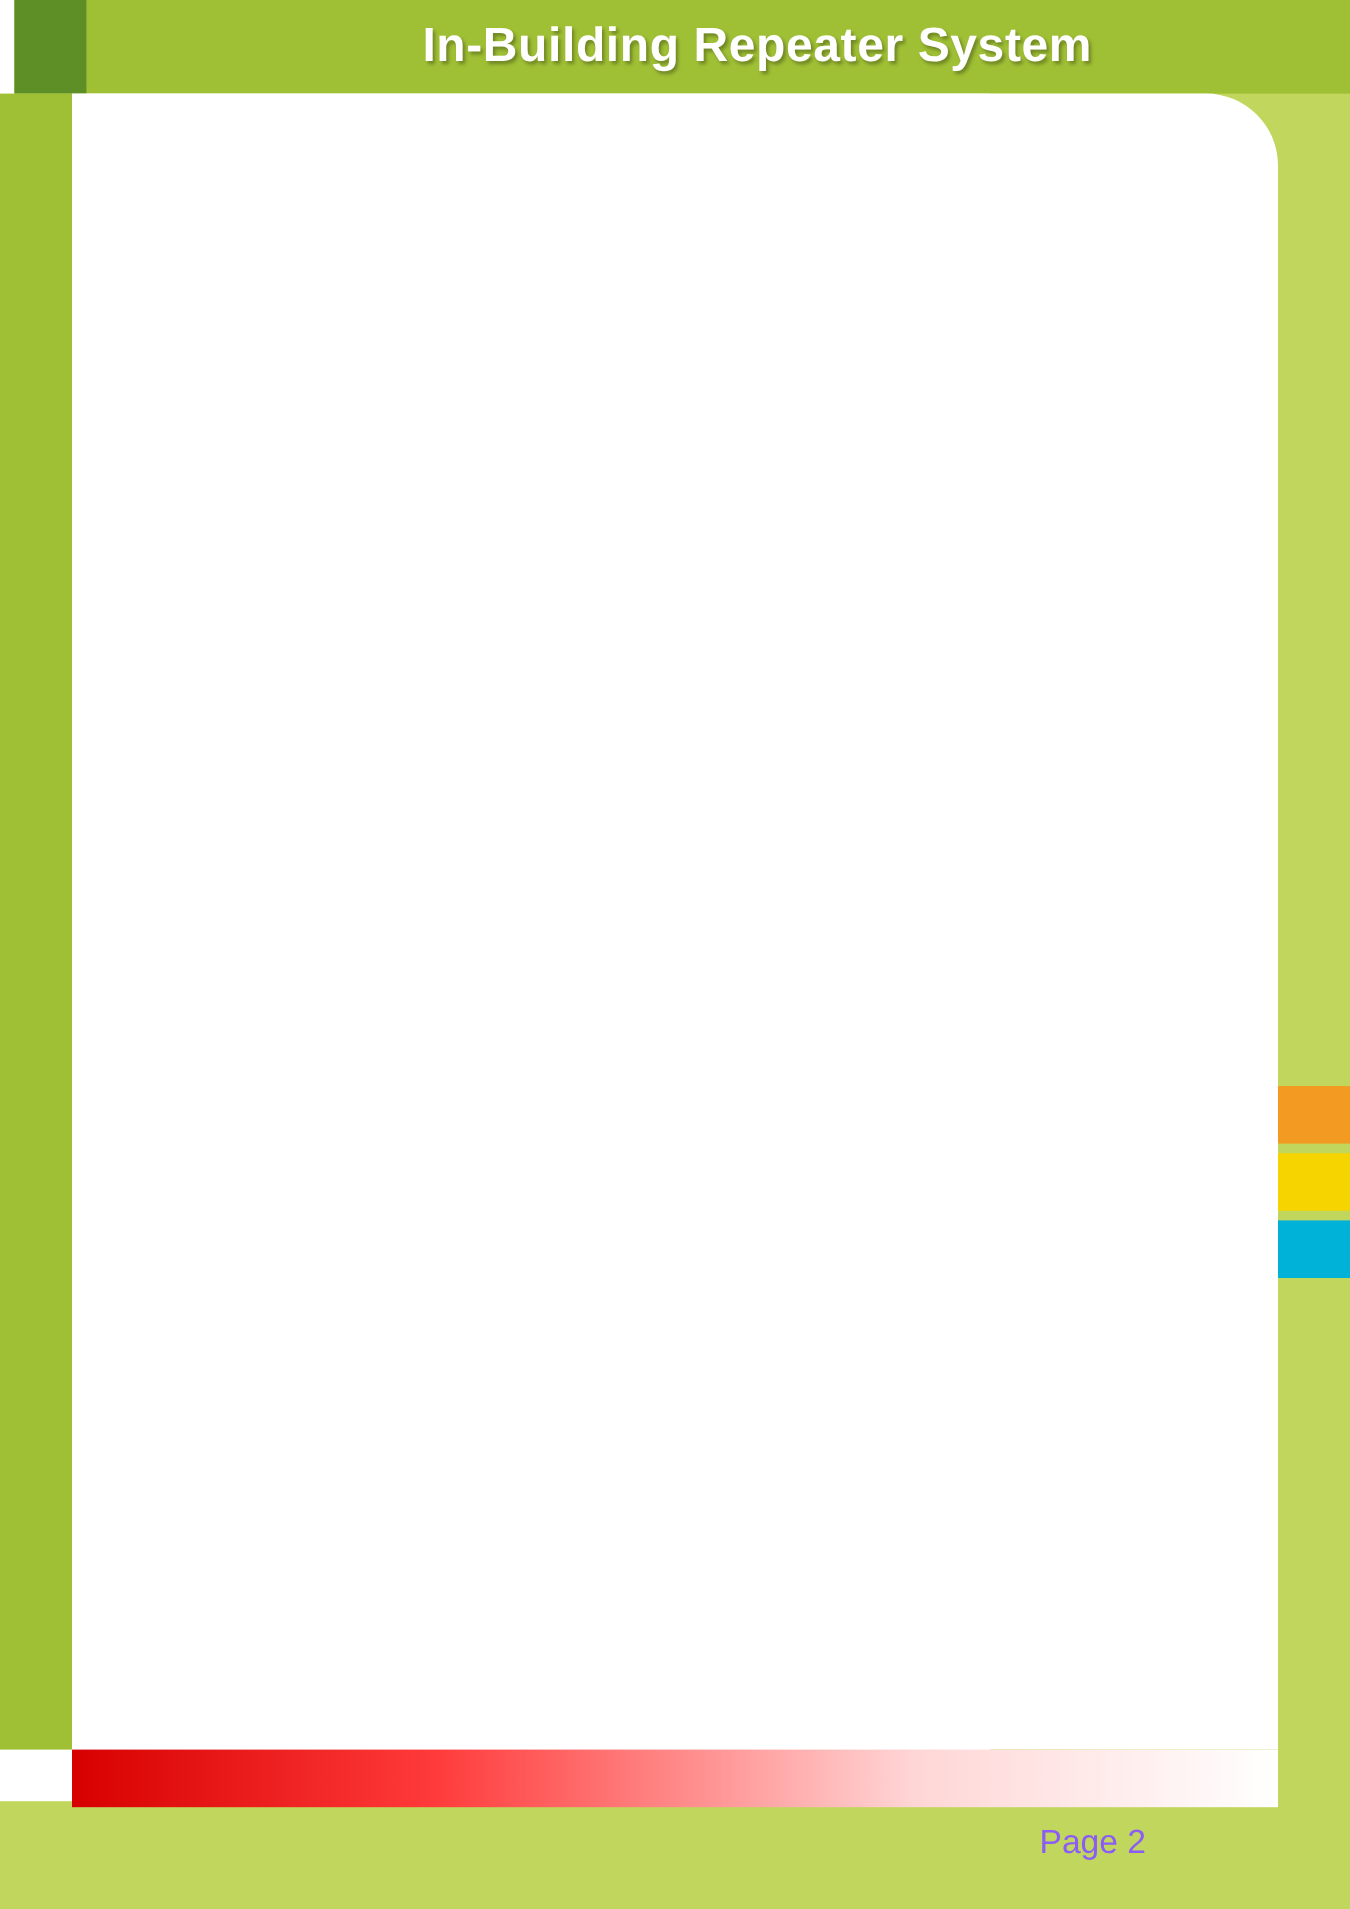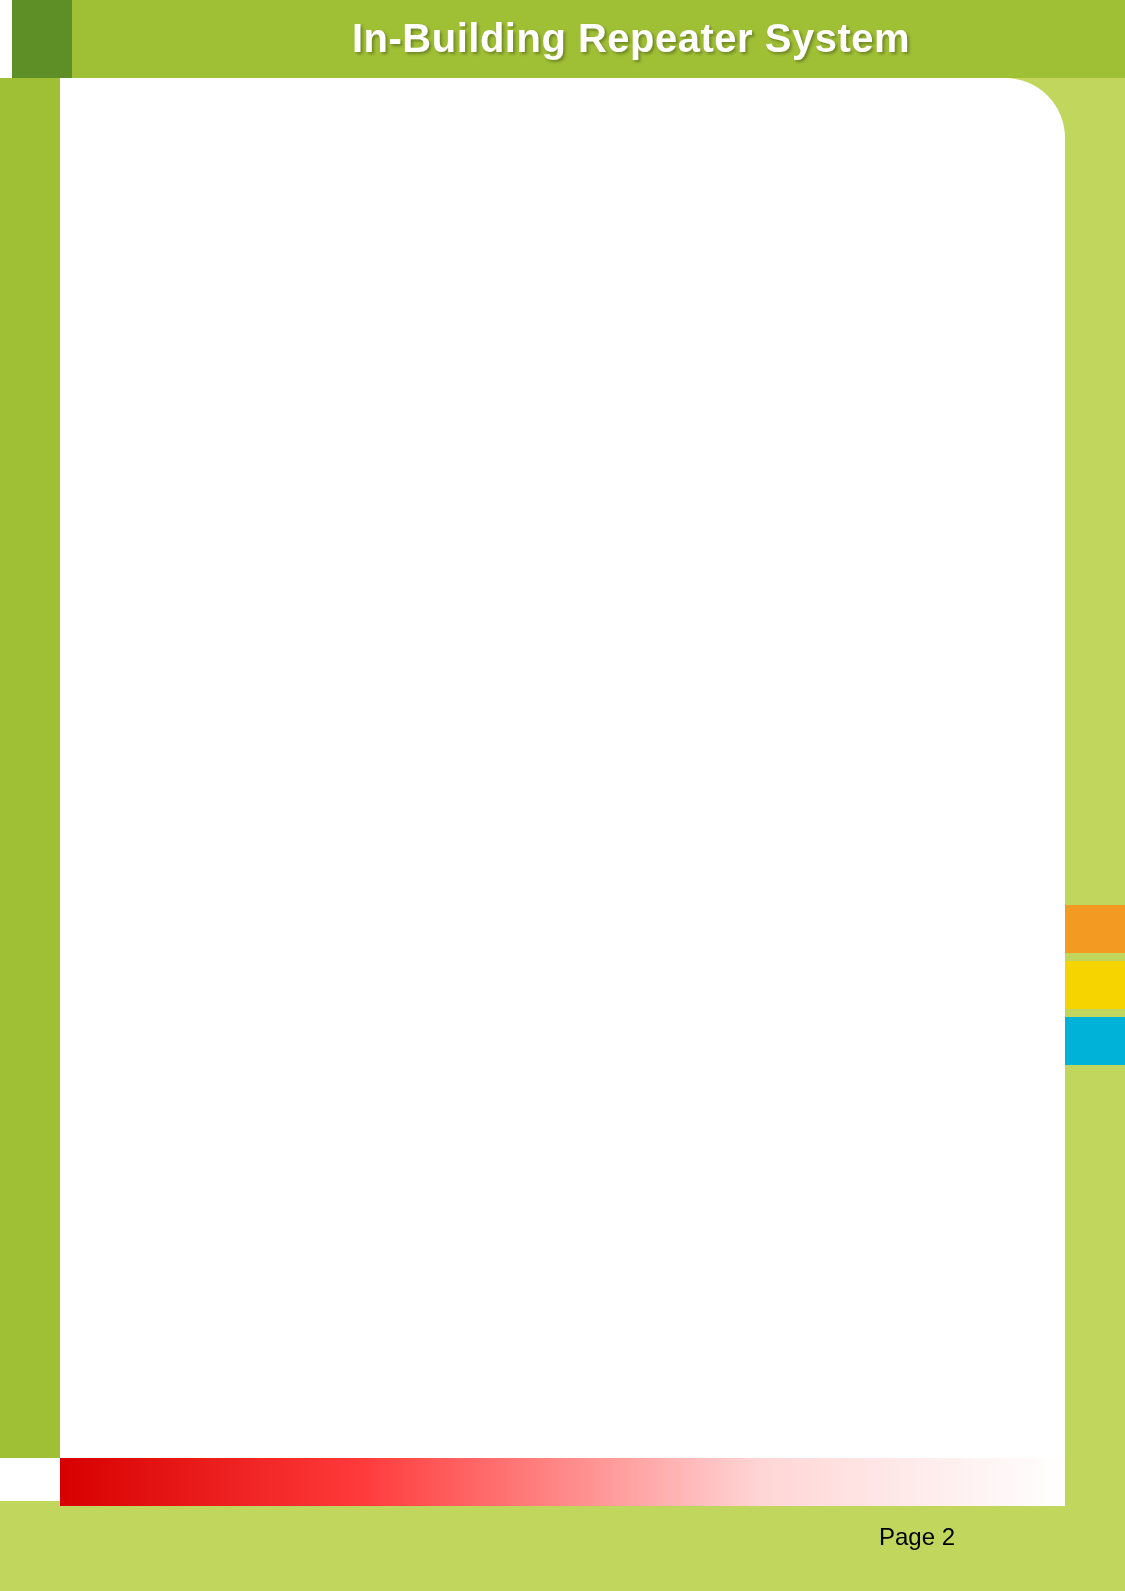--- a/index.html
+++ b/index.html
@@ -112,22 +112,22 @@
     bottom: 85px;
     width: 1005px;
     height: 48px;
     background: linear-gradient(to right, #d70000 0%, #ff3a3a 30%, #ffd6d6 70%, #ffffff 100%);
     z-index: 3;
   }
   .page-num {
     position: absolute;
     right: 170px;
     bottom: 40px;
-    font-size: 24px;
-    color: #000000;
+    font-size: 28px;
+    color: #8b5cf6;
     z-index: 4;
   }
   .bottom-green {
     position: absolute;
     left: 0; bottom: 0;
     width: 1125px; height: 90px;
     background: #c1d65c;
     z-index: -1;
   }
 </style>

